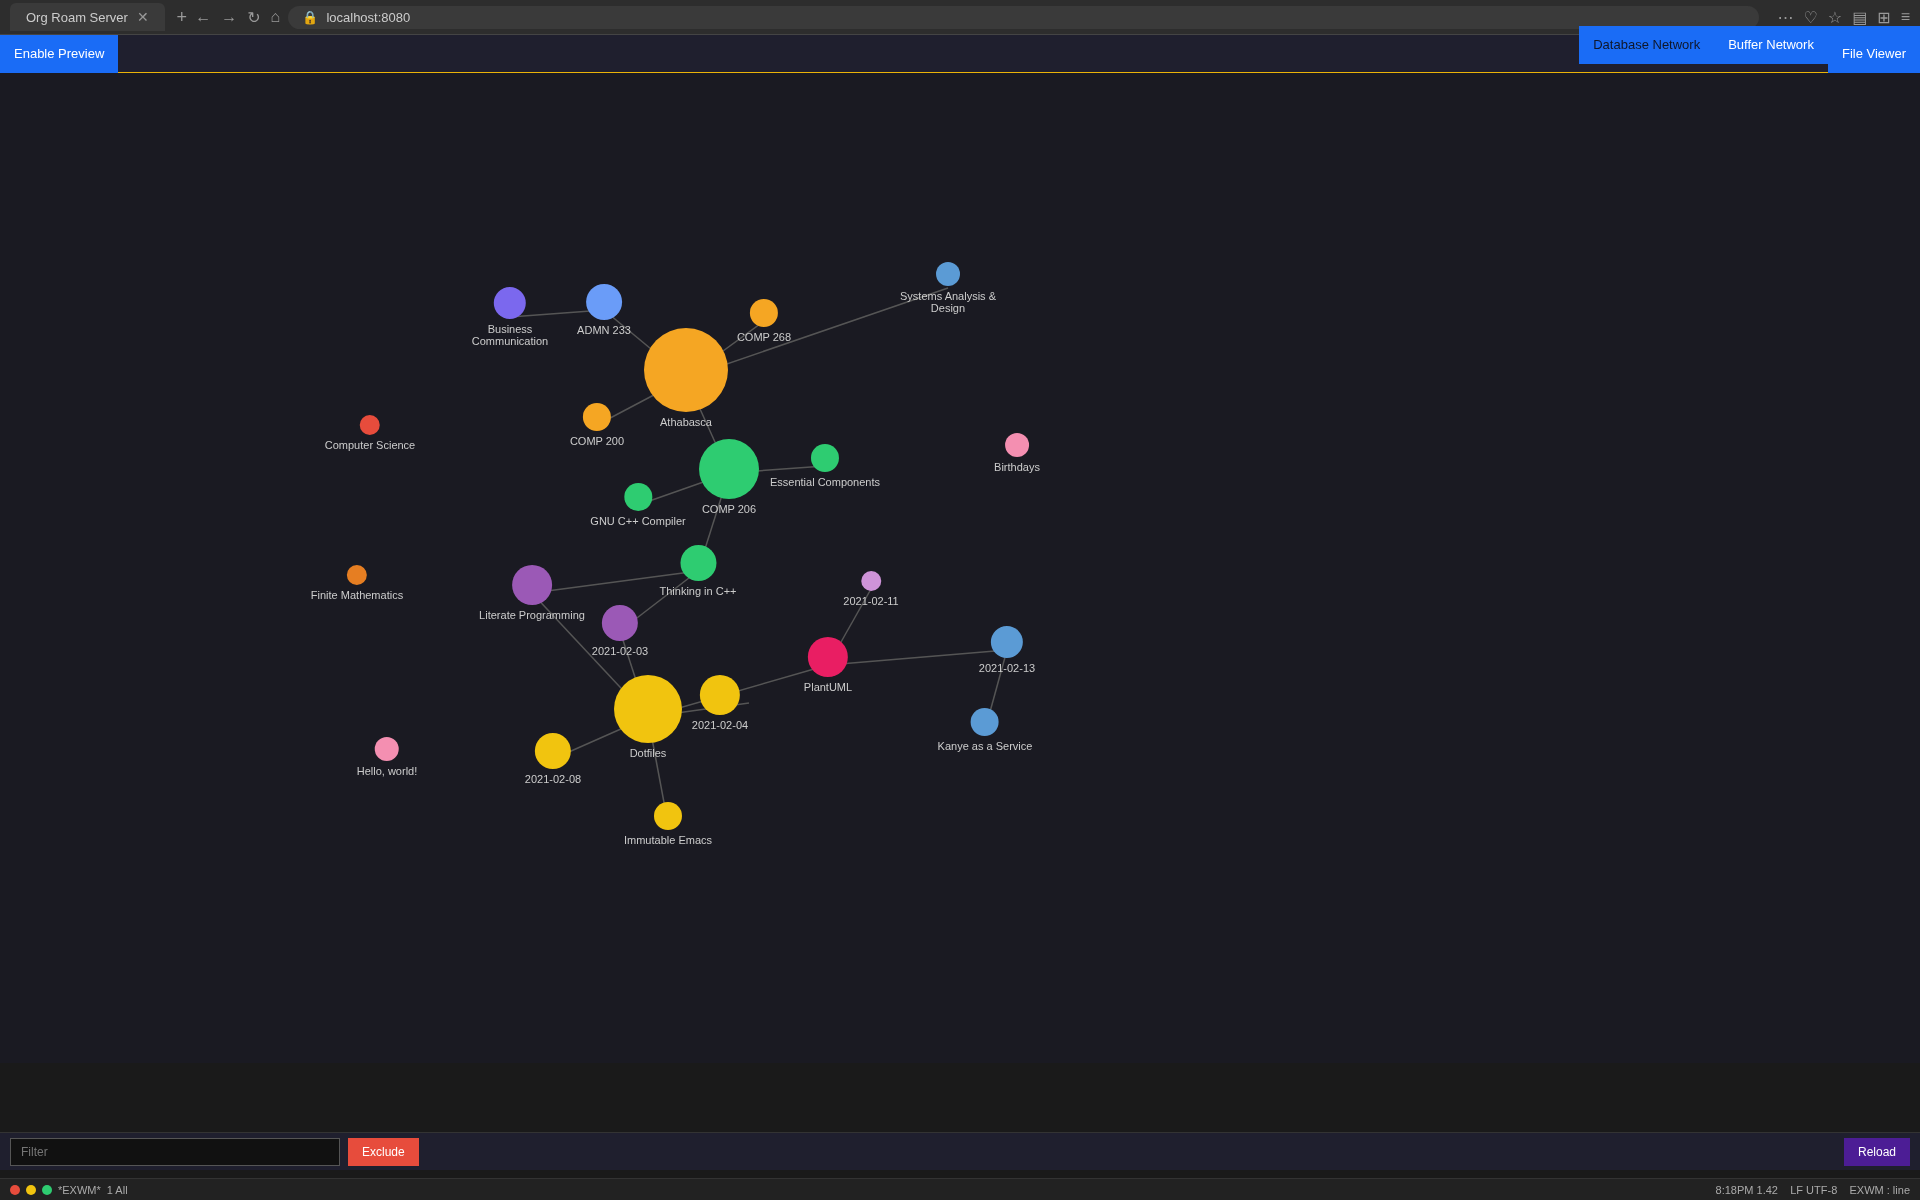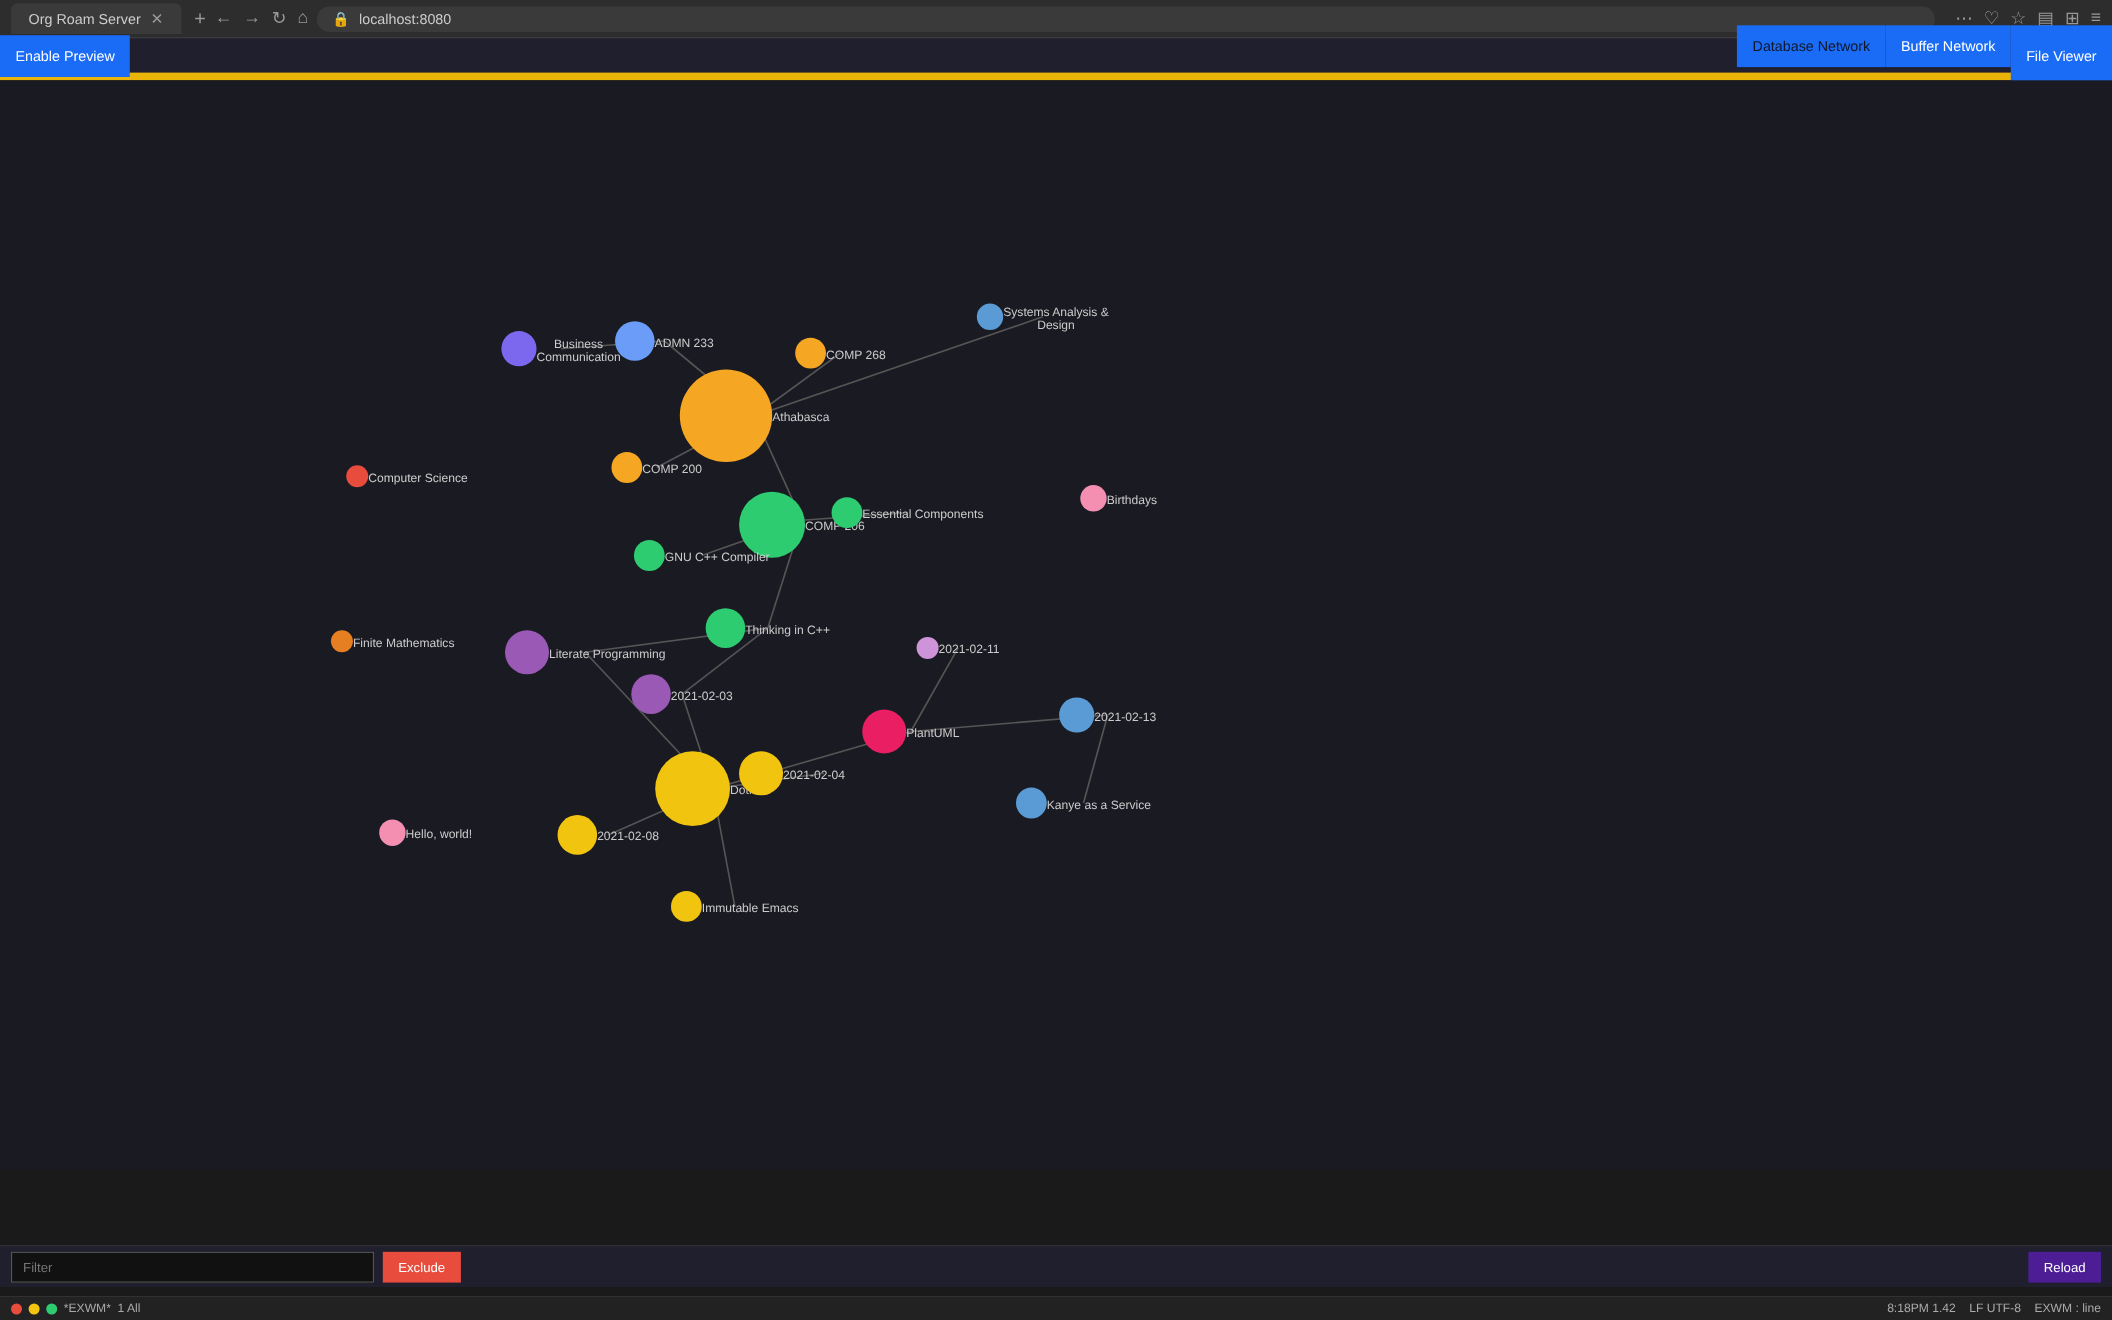--- a/index.html
+++ b/index.html
@@ -9,34 +9,34 @@
     .browser-bar { background: #2d2d2d; height: 35px; display: flex; align-items: center; padding: 0 10px; gap: 8px; border-bottom: 1px solid #444; }
     .browser-tab { background: #3a3a3a; border-radius: 6px 6px 0 0; padding: 6px 16px; font-size: 13px; color: #ccc; display: flex; align-items: center; gap: 9px; }
     .tab-close { color: #999; cursor: pointer; font-size: 14px; }
     .tab-new { color: #999; font-size: 18px; cursor: pointer; margin-left: 4px; }
     .nav-icons { display: flex; gap: 10px; align-items: center; color: #999; font-size: 16px; }
     .nav-icons span { cursor: pointer; }
     .address-bar { flex: 1; background: #3a3a3a; border-radius: 20px; padding: 4px 14px; display: flex; align-items: center; gap: 8px; font-size: 13px; color: #ccc; }
     .nav-right { display: flex; gap: 10px; align-items: center; color: #999; font-size: 16px; margin-left: 10px; }
 
     
-    .app-toolbar { background: #1f1f2e; height: 38px; display: flex; align-items: center; justify-content: space-between; padding: 0; border-bottom: 7px solid #eab308; }
+    .app-toolbar { background: #1f1f2e; height: 38px; display: flex; align-items: center; justify-content: space-between; padding: 0; border-bottom: 1px solid #eab308; }
     .toolbar-left { display: flex; }
     .toolbar-center { flex: 1; text-align: center; color: #aaa; font-size: 13px; }
     .toolbar-right { display: flex; }
     .btn-enable-preview { background: #1a6cf6; color: white; border: none; padding: 8px 14px; cursor: pointer; font-size: 13px; height: 38px; }
     .btn-db-network { background: #1a6cf6; color: #0f172a; border: none; padding: 8px 14px; cursor: pointer; font-size: 13px; height: 38px; }
     .btn-buffer-network { background: #1a6cf6; color: white; border: none; padding: 8px 14px; cursor: pointer; font-size: 13px; height: 38px; }
     .btn-file-viewer { background: #1a6cf6; color: white; border: none; padding: 8px 14px; cursor: pointer; font-size: 13px; height: 56px; }
 
     
     .graph-area { background: #1a1a22; position: relative; width: 1920px; height: 990px; overflow: hidden; }
 
     
-    .node { position: absolute; display: flex; flex-direction: row; align-items: center; cursor: pointer; transform: translate(-50%, -50%); }
+    .node { position: absolute; display: flex; flex-direction: column; align-items: center; cursor: pointer; transform: translate(-50%, -50%); }
     .node-circle { border-radius: 50%; display: block; }
     .node-label { color: #ccc; font-size: 11px; text-align: center; margin-top: 4px; white-space: nowrap; }
 
     
     .graph-svg { position: absolute; top: 0; left: 0; width: 100%; height: 100%; pointer-events: none; }
 
     
     .bottom-bar { position: fixed; bottom: 30px; left: 0; right: 0; height: 38px; display: flex; align-items: center; padding: 0 10px; gap: 8px; background: #1f1f2e; border-top: 1px solid #333; z-index: 100; }
     .filter-input { background: #111; border: 1px solid #555; color: #ccc; padding: 5px 10px; font-size: 12px; width: 330px; height: 28px; }
     .btn-exclude { background: #e74c3c; color: white; border: none; padding: 5px 14px; cursor: pointer; font-size: 12px; height: 28px; }

